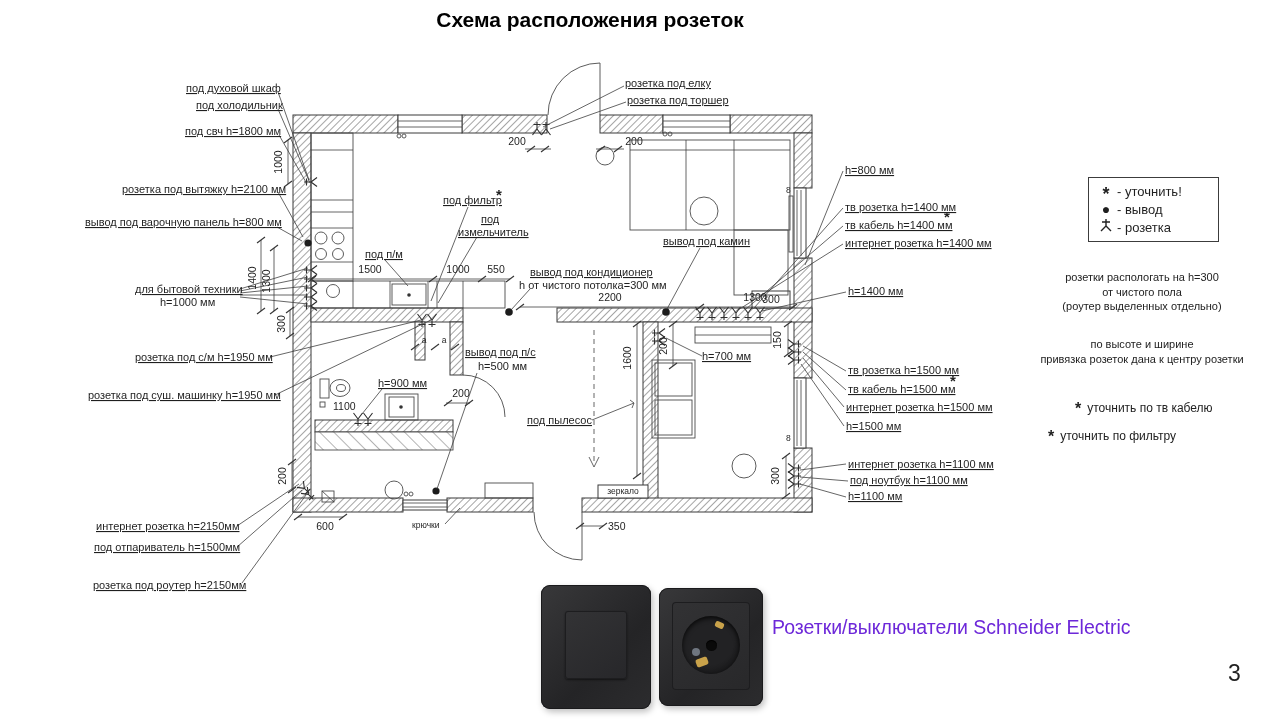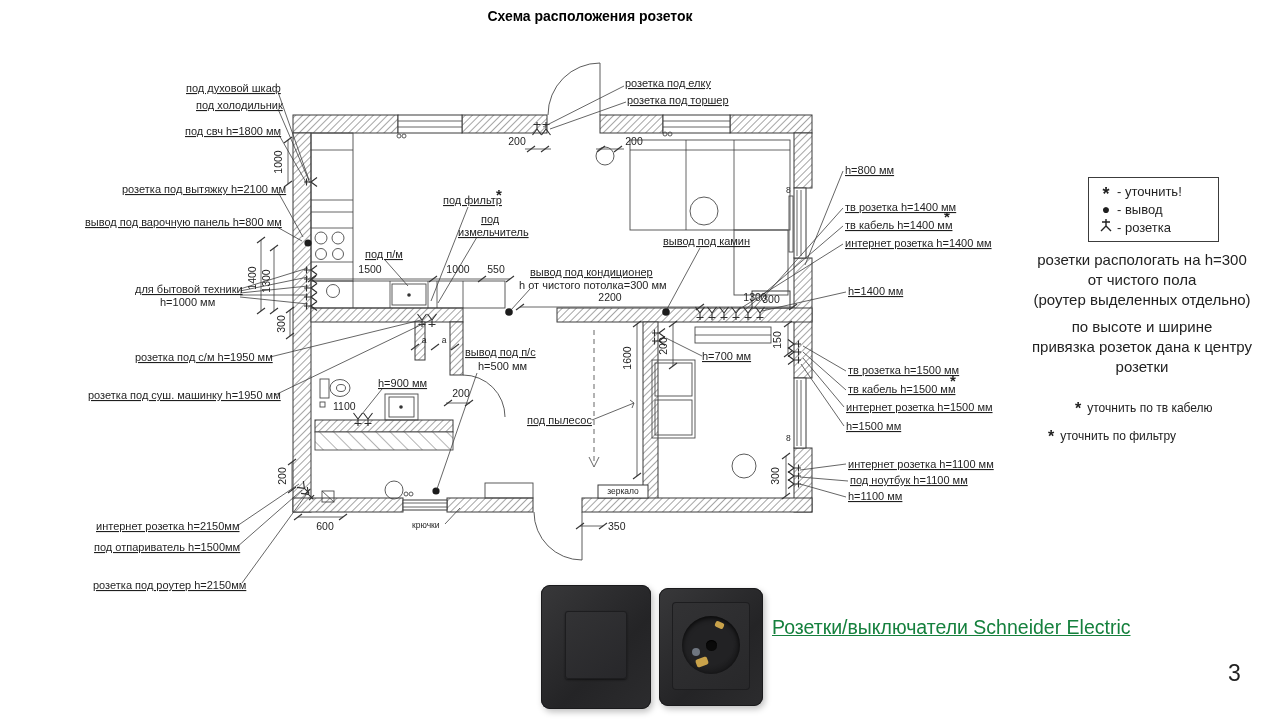--- a/index.html
+++ b/index.html
@@ -1,55 +1,55 @@
 <!DOCTYPE html>
 <html><head>
 <meta charset="utf-8">
 <style>
   html,body{margin:0;padding:0;}
   body{width:1274px;height:719px;background:#ffffff;font-family:"Liberation Sans",sans-serif;position:relative;overflow:hidden;color:#1f1f1f;}
   .abs{position:absolute;}
-  #title{left:0;top:8px;width:1180px;text-align:center;font-size:14px;font-weight:bold;color:#000;}
+  #title{left:0;top:8px;width:1180px;text-align:center;font-size:21px;font-weight:bold;color:#000;}
   
   #plan{left:60px;top:55px;width:990px;height:545px;}
   svg text{font-family:"Liberation Sans",sans-serif;fill:#1f1f1f;}
   .lbl{font-size:11px;text-decoration:underline;}
   .lbl2{font-size:11px;}
   .dim{font-size:10.5px;}
   .tiny{font-size:8.5px;}
   .star{font-size:15px;font-weight:bold;}
   .ln{stroke:#3f3f3f;stroke-width:0.8;fill:none;}
   .wall{fill:url(#hatch);stroke:#3a3a3a;stroke-width:1;}
   .furn{fill:none;stroke:#4a4a4a;stroke-width:0.9;}
   .open{fill:#ffffff;stroke:#3a3a3a;stroke-width:1;}
   
   #legend{left:1088px;top:177px;width:117px;border:1.5px solid #3c3c3c;padding:4px 6px 5px 6px;background:#fff;}
   .leg-row{display:flex;align-items:center;height:18px;}
   .leg-ic{width:22px;text-align:center;flex:0 0 22px;}
   .leg-star{font-size:18px;font-weight:bold;line-height:10px;position:relative;top:3px;}
   .leg-dot{font-size:14px;}
   .leg-lab{font-size:13px;}
-  .note{text-align:center;font-size:15px;line-height:1.33;color:#222;}
+  .note{text-align:center;font-size:11px;line-height:1.33;color:#222;margin-top:20px;}
   #note1{left:1032px;top:250px;width:220px;}
   #note2{left:1018px;top:317px;width:248px;}
   .fn{font-size:12px;color:#222;}
   .fn .fstar{font-size:16px;font-weight:bold;vertical-align:-2px;margin-right:6px;}
   #fn1{left:1075px;top:400px;}
   #fn2{left:1048px;top:428px;}
   
   .plate{border-radius:9px;background:linear-gradient(135deg,#38383a,#242426 60%,#2c2c2e);box-shadow:inset 0 0 0 1px #1a1a1c, 2px 3px 6px rgba(0,0,0,.25);}
   #switch-img{left:541px;top:585px;width:110px;height:124px;}
   #switch-rocker{left:24px;top:26px;width:62px;height:68px;background:linear-gradient(145deg,#333335,#27272a);border-radius:3px;box-shadow:inset 0 0 0 1px #1d1d1f,0 1px 2px rgba(0,0,0,.5);}
   #socket-img{left:659px;top:588px;width:104px;height:118px;}
   #socket-plate{left:13px;top:14px;width:78px;height:88px;background:linear-gradient(145deg,#323234,#28282a);border-radius:4px;box-shadow:inset 0 0 0 1px #1d1d1f;}
   #socket-hole{left:10px;top:14px;width:58px;height:58px;border-radius:50%;background:radial-gradient(circle at 45% 40%,#222224 55%,#0f0f10);box-shadow:inset 0 2px 5px rgba(0,0,0,.8);}
   .gold{position:absolute;background:#c9a24a;border-radius:2px;}
   #pinhole{position:absolute;left:24px;top:24px;width:11px;height:11px;border-radius:50%;background:#0a0a0a;box-shadow:inset 0 1px 1px #000;}
   #screw{position:absolute;left:10px;top:32px;width:8px;height:8px;border-radius:50%;background:#6f7680;}
-  #caption{left:772px;top:612px;font-size:19.5px;line-height:1.62;color:#15803d;text-decoration:underline;}
+  #caption{left:772px;top:612px;font-size:19.5px;line-height:1.62;color:#6d28d9;}
   #pagenum{left:1228px;top:660px;font-size:23px;color:#222;}
 </style>
 </head>
 <body>
 
 <div class="abs" id="title">Схема расположения розеток</div>
 
 <svg class="abs" id="plan" viewBox="60 55 990 545">
   <defs>
     <pattern id="hatch" width="5" height="5" patternUnits="userSpaceOnUse" patternTransform="rotate(45)">

